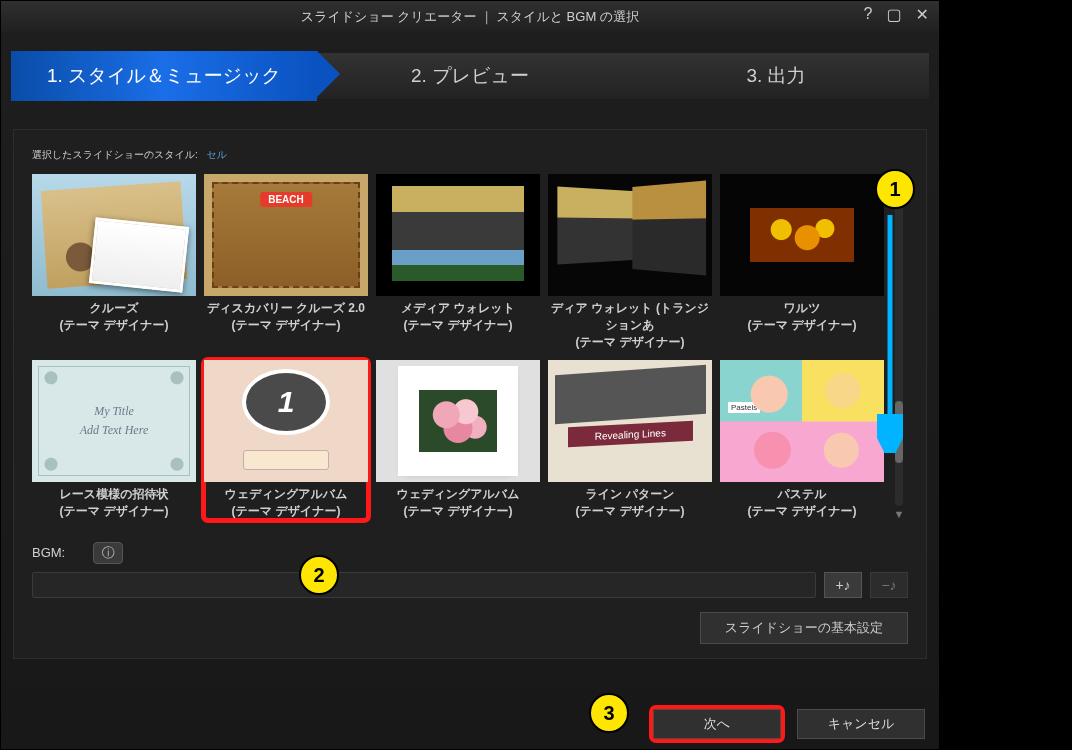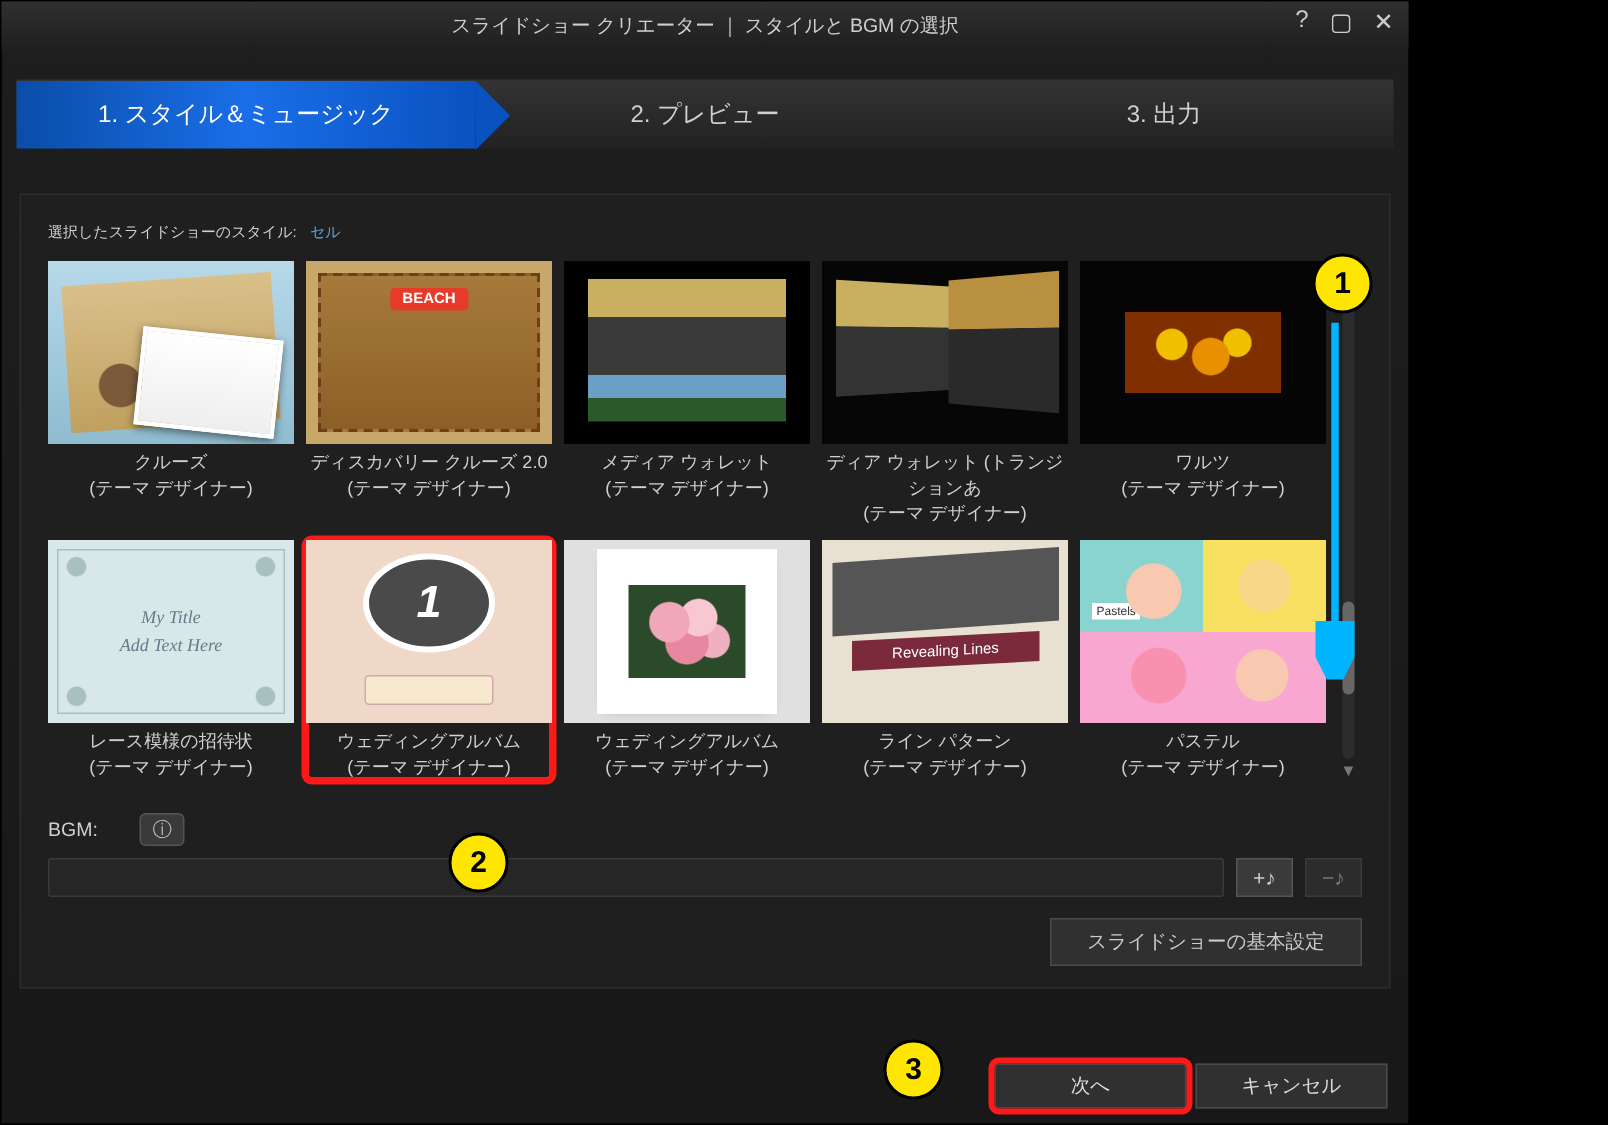--- a/index.html
+++ b/index.html
@@ -27,21 +27,21 @@
     color:var(--text); font-size:13px; position:relative;
     background:linear-gradient(#303030,#1f1f1f);
   }
   .titlectrl { position:absolute; right:10px; top:4px; display:flex; gap:14px; color:#ccc; font-size:16px; }
   .titlectrl span{cursor:default;}
   
   .steps {
     display:flex; height:46px; margin:20px 10px 0; align-items:center;
     background:linear-gradient(#333,#222);
   }
-  .step { flex:1; text-align:center; color:var(--text); font-size:16px; padding:12px 0; position:relative;}
+  .step { flex:1; text-align:center; color:var(--text); font-size:19px; padding:12px 0; position:relative;}
   .step.active {
     background:linear-gradient(to right,#0a4da8,#1a6ee8,#0a52c0);
     color:#fff; font-weight:500;
   }
   .step.active::after{
     content:""; position:absolute; right:-23px; top:0;
     border-top:23px solid transparent; border-bottom:23px solid transparent;
     border-left:23px solid #0a52c0;
   }
   
@@ -49,21 +49,21 @@
   .selected-label { color:var(--text); font-size:10px; margin-bottom:12px; }
   .selected-label .val { color:var(--accent-cyan); margin-left:6px;}
   
   .grid-wrap { display:flex; }
   .grid { flex:1; display:grid; grid-template-columns:repeat(5,1fr); gap:10px 8px; }
   .tile { position:relative; }
   .thumb {
     width:100%; height:122px; background:#333; display:flex; align-items:center; justify-content:center;
     font-size:10px; color:#666; overflow:hidden; position:relative;
   }
-  .caption { text-align:center; font-size:12px; color:var(--text); line-height:1.4; margin-top:4px;}
+  .caption { text-align:center; font-size:12px; color:var(--text); line-height:1.4; margin-top:4px;font-weight:bold;}
   .tile.sel { outline:5px solid var(--red); outline-offset:-2px; border-radius:4px;}
   
   .scrollcol { width:18px; margin-left:6px; display:flex; flex-direction:column; align-items:center;}
   .scrolltrack { flex:1; width:8px; background:#2c2c2c; border-radius:4px; position:relative; margin-top:4px;}
   .scrollthumb { position:absolute; left:0; right:0; top:68%; height:62px; background:#666; border-radius:4px;}
   .scrollarrow { color:#777; font-size:11px; margin-top:2px;}
   
   .bgm-row { display:flex; align-items:center; gap:28px; margin-top:22px; color:var(--text); font-size:13px;}
   .info-btn { width:30px; height:22px; background:#3a3a3a; border:1px solid #555; border-radius:4px;
               display:flex; align-items:center; justify-content:center; color:#bbb; font-size:13px;}
@@ -72,21 +72,21 @@
     flex:1; margin-top:10px;
   }
   .bgm-wrap { display:flex; gap:8px; align-items:center; margin-top:8px;}
   .bgm-wrap .bgm-path{margin-top:0; flex:1;}
   .sqbtn { height:26px; min-width:38px; background:#3a3a3a; border:1px solid #555; color:#ccc;
            display:flex; align-items:center; justify-content:center; font-size:14px;}
   .linkrow { text-align:right; margin-top:14px; }
   .linkrow a { color:#ccc; font-size:13px; text-decoration:none; border:1px solid #4a4a4a;
                padding:6px 24px; display:inline-block; background:#303030;text-align:right;}
   
-  .footer { position:absolute; bottom:10px; right:14px; display:flex; gap:6px;text-align:right;}
+  .footer { position:absolute; bottom:10px; right:14px; display:flex; gap:16px;text-align:right;}
   .btn { width:128px; height:30px; background:#303030; border:1px solid #4a4a4a; color:#ddd;
          font-size:13px; display:flex; align-items:center; justify-content:center;}
   .btn.primary { outline:4px solid var(--red); outline-offset:0; border-radius:3px;}
   
   .badge {
     position:absolute; width:40px; height:40px; border-radius:50%; background:var(--yellow);
     border:2px solid #000; display:flex; align-items:center; justify-content:center;
     font-weight:700; font-size:20px; color:#000; z-index:50;
   }
   .arrow-svg { position:absolute; z-index:49;}

